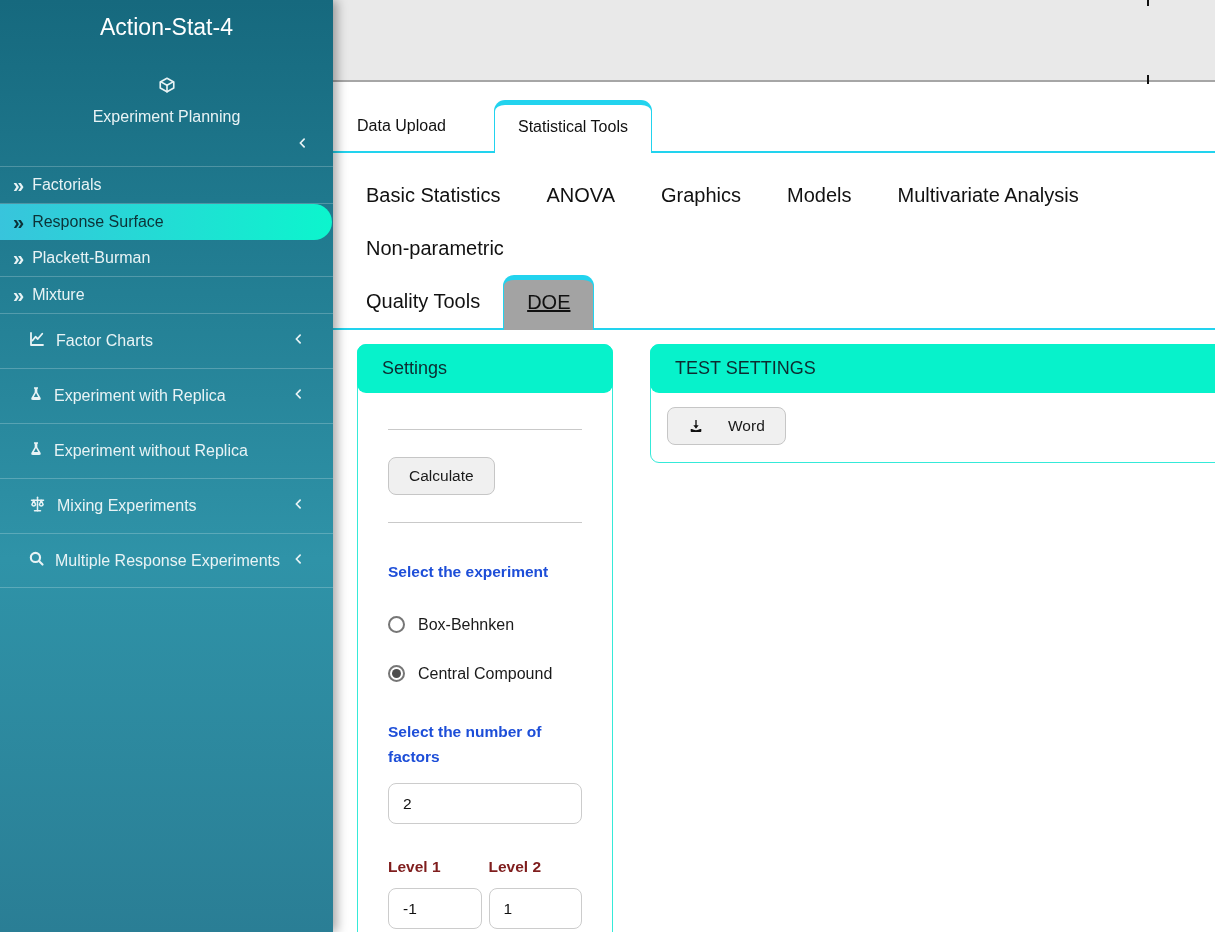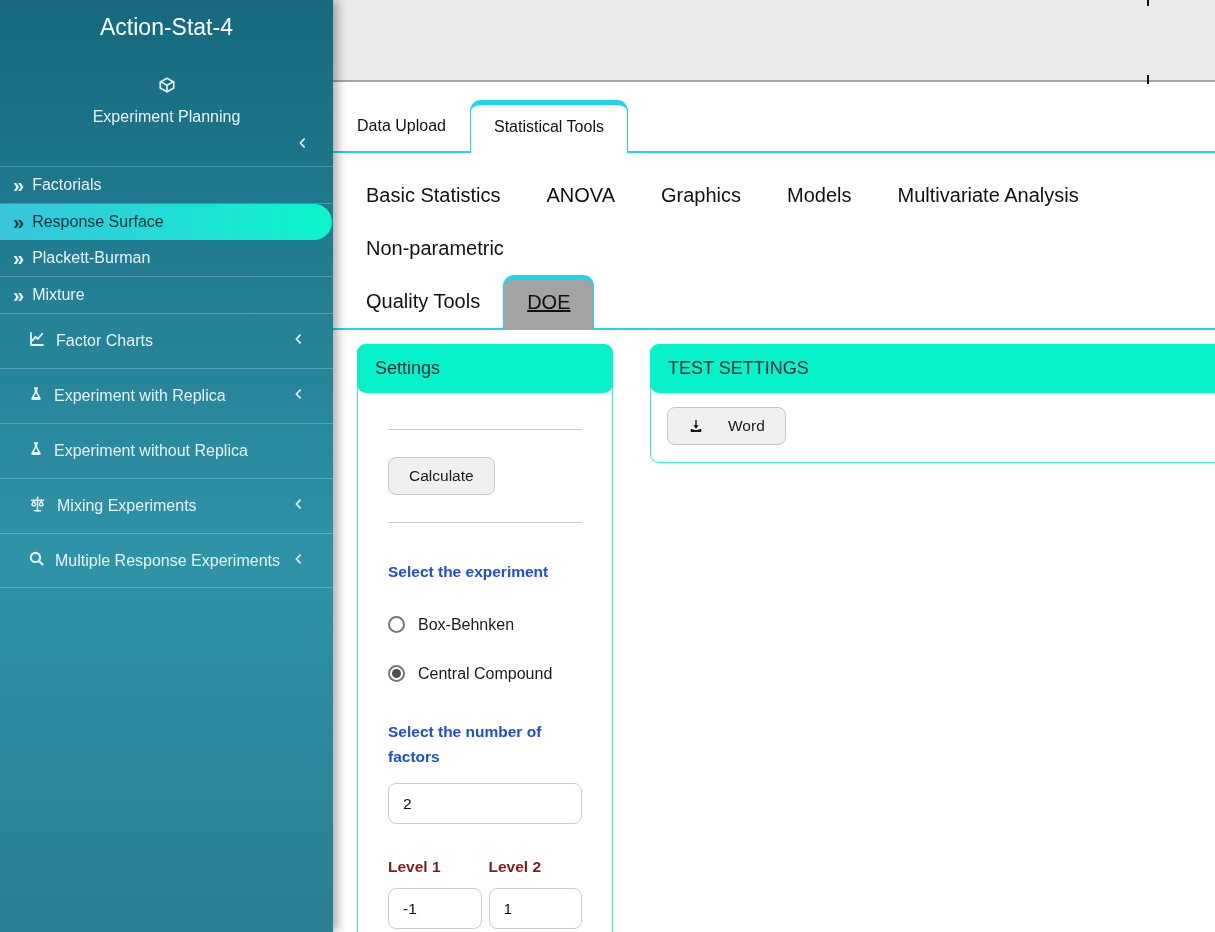--- a/index.html
+++ b/index.html
@@ -49,20 +49,21 @@
   }
   .tick { position:absolute; width:2px; background:#111; left:814px; }
   .tick.t1 { top:0; height:6px; }
   .tick.t2 { bottom:-4px; height:9px; }
 
   .maintabs {
     display:flex; align-items:stretch;
     border-bottom:2px solid #22d3ee;
     margin-top:18px; padding-left:0;
     font-size:16px;
+    gap:24px;
   }
   .maintab { padding:17px 24px 15px; cursor:pointer; color:#111; }
   .maintab.active {
     border:1px solid #22d3ee; border-top:5px solid #22d3ee; border-bottom:none;
     border-radius:11px 11px 0 0;
     margin-bottom:-2px; background:#fff;
     padding:13px 23px 17px;
   }
   .subtabs {
     display:flex; flex-wrap:wrap; align-items:flex-end;
@@ -77,21 +78,21 @@
     margin-bottom:-2px; background:#a3a3a3;
     padding:11px 23px 16px;
     text-decoration:underline;
   }
   
   .content { display:flex; gap:37px; padding:14px 0 0 24px; align-items:flex-start; }
   .panel { border:1px solid #35ead9; border-radius:9px; background:#fff; }
   .panel-h {
     background:#07f2cb; color:#0d2b30;
     margin:-1px -1px 0; border-radius:9px;
-    padding:14px 18px; font-size:18px;
+    padding:14px 25px; font-size:18px;
   }
   .settings-panel { width:256px; height:700px; }
   .settings-body { padding:0 30px 20px; }
   .settings-body hr { border:none; border-top:1px solid #c9c9c9; margin:36px 0 0; }
   .btn {
     display:inline-flex; align-items:center; gap:24px;
     background:#f0f0f0; border:1px solid #c6c6c6; border-radius:8px;
     font-size:15.5px; color:#1a1a1a; padding:9px 20px;
     font-family:"Liberation Sans",sans-serif; cursor:pointer;
   }

